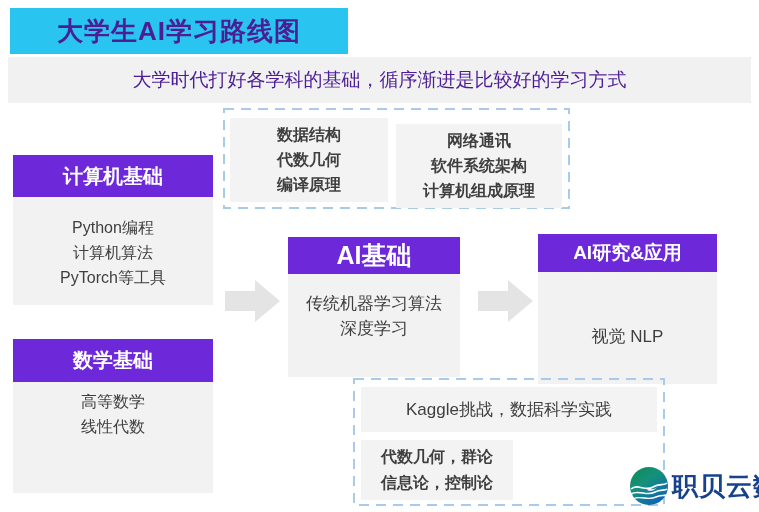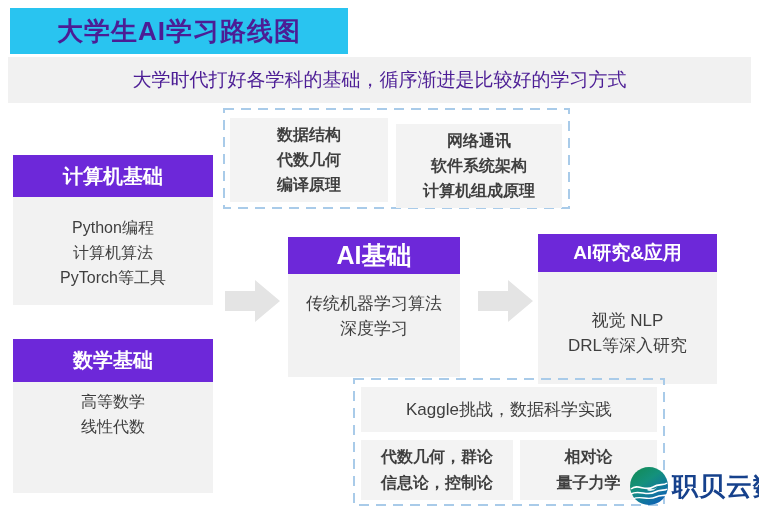--- a/index.html
+++ b/index.html
@@ -30,21 +30,21 @@
   .box-computer .box-header{height:42px;font-size:20px;}
   .box-computer .box-body{height:108px;font-size:16px;padding-top:18px;}
   .box-math{left:13px;top:327px;width:200px;}
   .box-math .box-header{height:43px;font-size:20px;}
   .box-math .box-body{height:111px;font-size:16px;padding-top:7px;}
   .box-ai-basic{left:288px;top:225px;width:172px;}
   .box-ai-basic .box-header{height:37px;font-size:25px;}
   .box-ai-basic .box-body{height:103px;font-size:17px;padding-top:17px;}
   .box-ai-research{left:538px;top:222px;width:179px;}
   .box-ai-research .box-header{height:38px;font-size:19px;}
-  .box-ai-research .box-body{height:112px;font-size:17px;padding-top:36px;}
+  .box-ai-research .box-body{height:112px;font-size:17px;padding-top:52px;}
 
   .dashed-container{position:absolute;}
   .dashed-container > svg.border{position:absolute;left:0;top:0;}
   .gray-cell{
     position:absolute;background:#f3f3f3;text-align:center;box-sizing:border-box;
     font-size:16px;
   }
   .gray-cell .line{line-height:25px;font-weight:bold;}
   .dashed-top{left:223px;top:108px;width:347px;height:101px;}
   .cell-cs-left{left:7px;top:10px;width:158px;height:84px;padding-top:4px;}
@@ -118,43 +118,38 @@
     <div class="box-body">
       <div class="line">传统机器学习算法</div>
       <div class="line">深度学习</div>
     </div>
   </div>
 
   <div class="solid-box box-ai-research">
     <div class="box-header">AI研究&amp;应用</div>
     <div class="box-body">
       <div class="line">视觉 NLP</div>
-      <div class="line">DRL等深入研究</div>
     </div>
   </div>
 
   <svg class="arrow arrow-1" viewBox="0 0 55 42">
     <polygon points="0,11 30,11 30,0 55,21 30,42 30,31 0,31" fill="#e4e4e4"></polygon>
   </svg>
   <svg class="arrow arrow-2" viewBox="0 0 55 42">
     <polygon points="0,11 30,11 30,0 55,21 30,42 30,31 0,31" fill="#e4e4e4"></polygon>
   </svg>
 
   <div class="dashed-container dashed-bottom">
     <svg class="border" width="312" height="128" viewBox="0 0 312 128">
       <rect x="1" y="1" width="310" height="126" fill="none" stroke="#a9cbe9" stroke-width="2" stroke-dasharray="10 7"></rect>
     </svg>
     <div class="gray-cell cell-kaggle">Kaggle挑战，数据科学实践</div>
     <div class="gray-cell cell-adv-math">
       <div class="line">代数几何，群论</div>
       <div class="line">信息论，控制论</div>
-    </div>
-    <div class="gray-cell cell-physics">
-      <div class="line">相对论</div>
-      <div class="line">量子力学</div>
     </div>
   </div>
 
   <div class="logo">
     <svg width="40" height="40" viewBox="0 0 40 40">
       <defs>
         <linearGradient id="lg" x1="0" y1="0" x2="0.7" y2="1">
           <stop offset="0" stop-color="#128a50"></stop>
           <stop offset="0.45" stop-color="#14917c"></stop>
           <stop offset="1" stop-color="#0f63b5"></stop>

